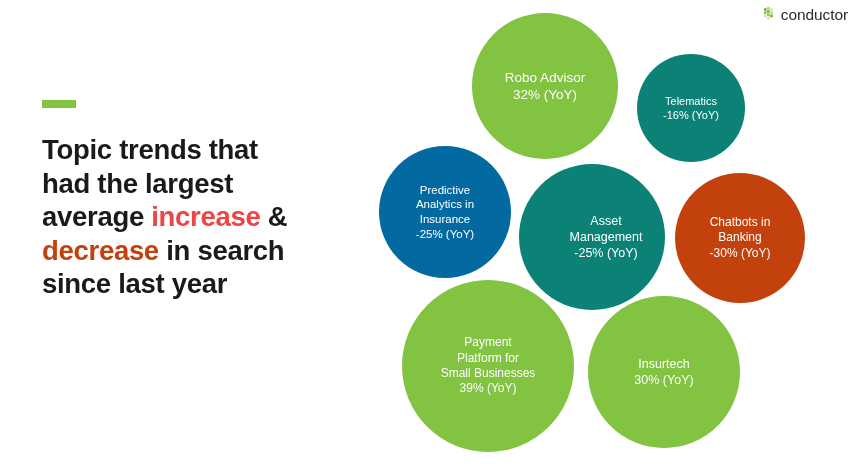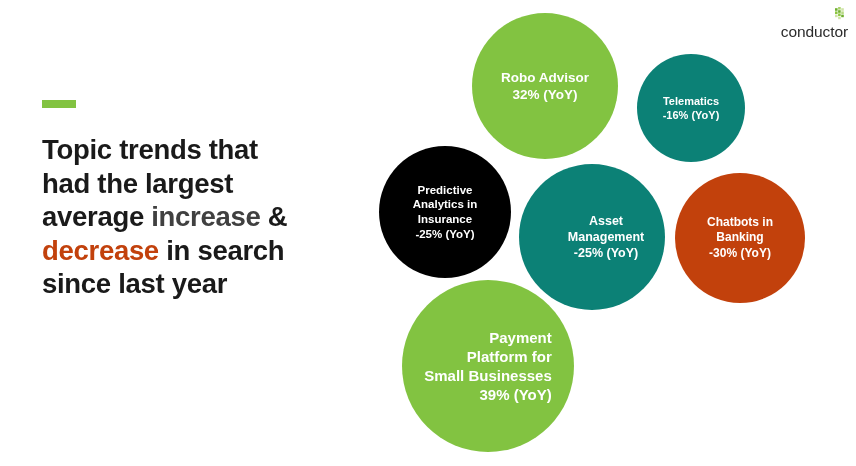--- a/index.html
+++ b/index.html
@@ -18,23 +18,22 @@
     background: #ffffff;
     overflow: hidden;
   }
 
   
   .logo {
     position: absolute;
     top: 7px;
     right: 8px;
     display: flex;
-    align-items: flex-end;
+    align-items: flex-start;
     gap: 4px;
-    flex-direction: column;
   }
   .logo-mark {
     display: block;
     width: 13px;
     height: 13px;
   }
   .logo-text {
     font-family: "Liberation Sans", sans-serif;
     font-size: 15.5px;
     letter-spacing: -0.1px;
@@ -56,21 +55,21 @@
     margin-bottom: 25px;
   }
   .headline {
     font-family: "Liberation Sans", sans-serif;
     font-size: 27.5px;
     font-weight: 700;
     line-height: 33.5px;
     color: #1a1a1a;
     letter-spacing: -0.3px;
   }
-  .hl-increase { color: #404040; }
+  .hl-increase { color: #ef4444; }
   .hl-decrease { color: #c2410c; }
 
   
   .bubbles {
     position: absolute;
     left: 0;
     top: 0;
     width: 856px;
     height: 466px;
   }
@@ -78,21 +77,21 @@
     position: absolute;
     border-radius: 50%;
     display: flex;
     align-items: center;
     justify-content: center;
     box-sizing: border-box;
   }
   .bubble-label {
     color: #ffffff;
     font-family: "Liberation Sans", sans-serif;
-    font-weight: 700;
+    font-weight: 400;
     text-align: center;
     line-height: 1.28;
     white-space: pre-line;
     padding: 0 6px;
   }
 </style>
 </head>
 <body>
 
 <div id="slide">
@@ -122,37 +121,41 @@
 
   <div class="bubbles" id="bubbles">
       <div class="bubble" style="left: 472px; top: 13px; width: 146px; height: 146px; background: rgb(130, 195, 65);">
         <div class="bubble-label" style="font-size: 13.5px;">Robo Advisor
 32% (YoY)</div>
       </div>
       <div class="bubble" style="left: 637px; top: 54px; width: 108px; height: 108px; background: rgb(12, 129, 118);">
         <div class="bubble-label" style="font-size: 11px;">Telematics
 -16% (YoY)</div>
       </div>
-      <div class="bubble" style="left: 379px; top: 146px; width: 132px; height: 132px; background: #000000;">
+      <div class="bubble" style="left: 379px; top: 146px; width: 132px; height: 132px; background: #0369a1;">
         <div class="bubble-label" style="font-size: 11.5px;">Predictive
 Analytics in
 Insurance
 -25% (YoY)</div>
       </div>
       <div class="bubble" style="left: 519px; top: 164px; width: 146px; height: 146px; background: rgb(12, 129, 118);">
         <div class="bubble-label" style="font-size: 12.5px; margin-left: 28px;">Asset
 Management
 -25% (YoY)</div>
       </div>
       <div class="bubble" style="left: 675px; top: 173px; width: 130px; height: 130px; background: #c2410c;">
         <div class="bubble-label" style="font-size: 12px;">Chatbots in
 Banking
 -30% (YoY)</div>
       </div>
       <div class="bubble" style="left: 402px; top: 280px; width: 172px; height: 172px; background: rgb(130, 195, 65);">
-        <div class="bubble-label" style="font-size: 15px; text-align: right;">Payment
+        <div class="bubble-label" style="font-size: 12px;">Payment
 Platform for
 Small Businesses
 39% (YoY)</div>
+      </div>
+      <div class="bubble" style="left: 588px; top: 296px; width: 152px; height: 152px; background: rgb(130, 195, 65);">
+        <div class="bubble-label" style="font-size: 12.5px;">Insurtech
+30% (YoY)</div>
       </div>
     </div>
 
 </div>
 
 </body></html>

